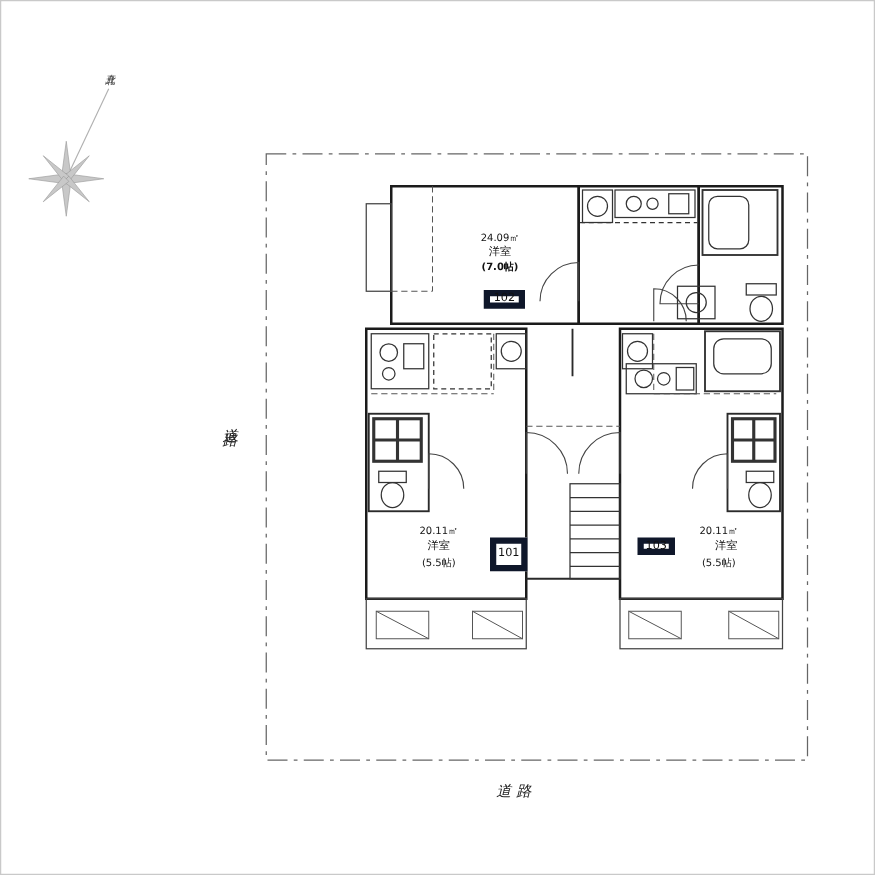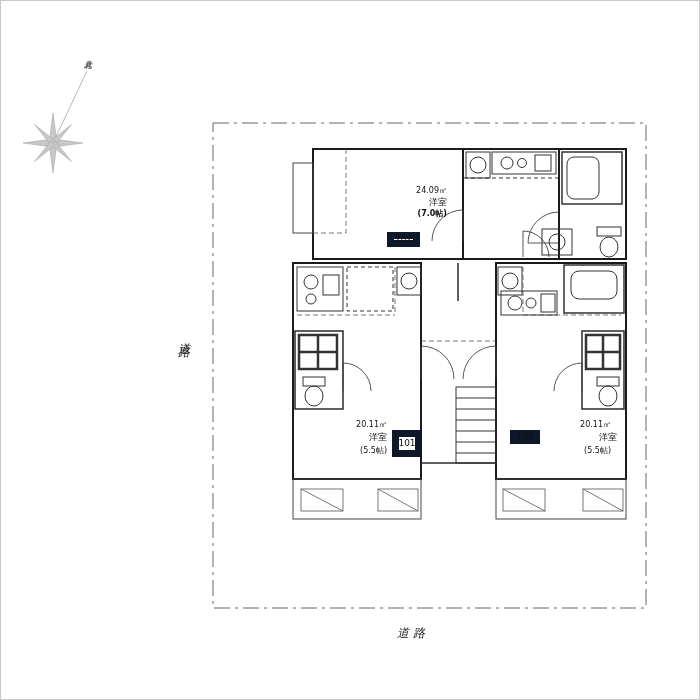--- a/index.html
+++ b/index.html
@@ -4,23 +4,23 @@
 <style>
   * { margin:0; padding:0; box-sizing:border-box; }
   html,body { background:#fff; font-family:"DejaVu Sans","Liberation Sans",sans-serif; }
   .canvas {
     position:relative; width:700px; height:700px;
     background:#ffffff; border:1px solid #c9c9c9; overflow:hidden;
   }
   .svg-layer { position:absolute; left:0; top:0; width:700px; height:700px; }
   .label { position:absolute; color:#222; white-space:nowrap; line-height:1;font-style:italic; }
   .v-text { writing-mode:vertical-rl; text-orientation:upright; }
-  .unit-text { position:absolute; text-align:right; color:#111; line-height:1.1; white-space:nowrap; }
+  .unit-text { position:absolute; text-align:center; color:#111; line-height:1.1; white-space:nowrap; }
   .unit-box {
-    position:absolute; border:7px solid #0f172a; background:#fff;
+    position:absolute; border:5px solid #0f172a; background:#fff;
     display:flex; align-items:center; justify-content:center;
     font-size:9px; color:#111; line-height:1;
   }
 </style>
 </head>
 <body>
 
 <div class="canvas">
 
   <svg class="svg-layer" viewBox="0 0 700 700" xmlns="http://www.w3.org/2000/svg">

